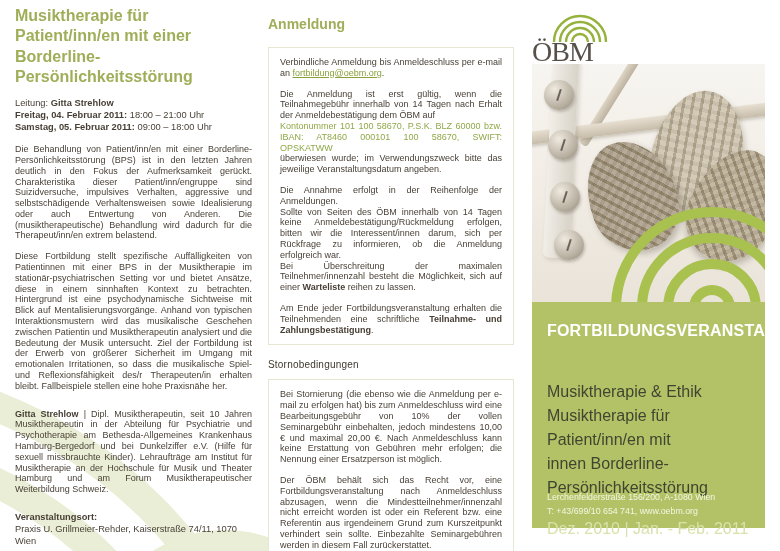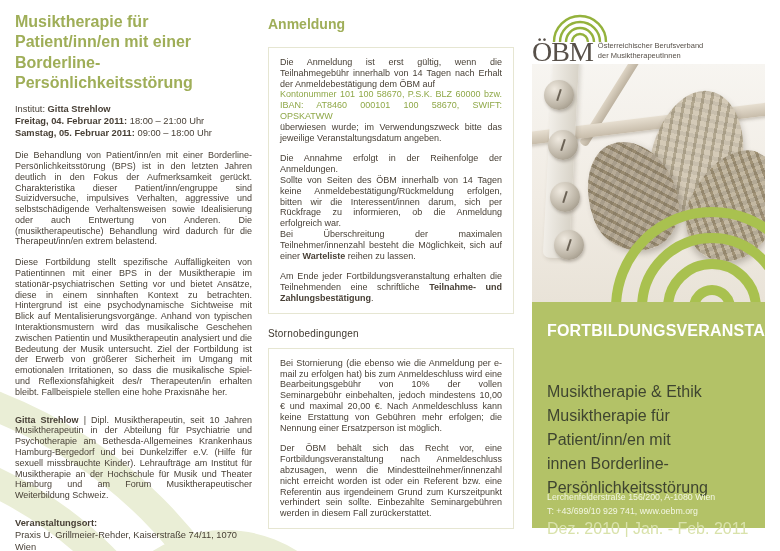--- a/index.html
+++ b/index.html
@@ -12,21 +12,21 @@
   body{margin:0;background:#fff;}
   .page{position:relative;width:780px;height:551px;background:#fff;overflow:hidden;
         font-family:"Liberation Sans",sans-serif;color:var(--text);}
   
   .bg-ring{position:absolute;border-radius:50%;border:30px solid var(--arc-pale);}
   .ring1{width:800px;height:800px;left:-570px;top:430px;}
   .ring2{width:940px;height:940px;left:-640px;top:360px;}
   .ring3{width:270px;height:270px;left:90px;top:530px;border-width:24px;}
 
   .col{position:absolute;top:0;height:551px;}
-  .col-left{left:15px;width:237px;padding-top:12px;}
+  .col-left{left:15px;width:237px;padding-top:6px;}
   .col-mid{left:268px;width:246px;padding-top:15px;}
   .col-right{left:532px;width:233px;}
 
   h1.title{font-size:16px;line-height:1.28;font-weight:bold;color:var(--accent);margin-bottom:9px;}
   .meta{font-size:9.3px;line-height:1.3;margin-bottom:11px;}
   .body{font-size:9px;line-height:1.2;margin-bottom:10px;}
   .j{text-align:justify;hyphens:auto;-webkit-hyphens:auto;}
   .bio{margin-bottom:16px;margin-top:17px;}
   .details{font-size:9.3px;line-height:1.3;}
   .b{font-weight:bold;}
@@ -35,21 +35,21 @@
 
   h2.anmeldung{font-size:14px;font-weight:bold;color:var(--accent);margin:1px 0 15px;}
   .box{border:1px solid var(--box-border);background:#fff;padding:9px 11px;margin-bottom:14px;}
   .box p{font-size:9px;line-height:1.2;text-align:justify;hyphens:auto;-webkit-hyphens:auto;margin-bottom:10px;}
   .box p:last-child{margin-bottom:0;}
   h3.storno{font-size:10px;font-weight:normal;color:#3f382e;margin:4px 0 9px;letter-spacing:.2px;}
 
   
   .logo{position:absolute;left:0;top:12px;width:233px;}
   .logo-arcs{display:block;margin-left:16px;}
-  .logo-row{display:flex;align-items:center;margin-top:-4px;}
+  .logo-row{display:flex;align-items:flex-start;margin-top:-4px;flex-direction:column;}
   .logo-text{font-family:"Liberation Serif",serif;font-size:28px;line-height:1;
              color:var(--logo-gray);letter-spacing:-1px;}
   .tagline{font-size:7.5px;line-height:1.3;color:var(--logo-gray);margin:0 0 2px 5px;}
 
   
   .photo{position:absolute;left:0;top:64px;width:233px;height:238px;overflow:hidden;
          background:linear-gradient(180deg,#f7f5f1 0%,#f1ece4 55%,#e9e3d8 100%);}
   .bar{position:absolute;left:-24px;top:52px;width:300px;height:13px;border-radius:6px;
        background:linear-gradient(180deg,#e7dfd1,#c7bcaa);transform:rotate(-7deg);box-shadow:0 2px 3px rgba(90,80,60,.25);}
   .strut{position:absolute;left:78px;top:-30px;width:9px;height:120px;border-radius:4px;
@@ -89,30 +89,31 @@
 <body>
 
 <div class="page">
 
   <div class="bg-ring ring1"></div>
   <div class="bg-ring ring2"></div>
   <div class="bg-ring ring3"></div>
 
   <div class="col col-left">
     <h1 class="title">Musiktherapie für Patient/inn/en mit einer Borderline-Persönlichkeitsstörung</h1>
-    <div class="meta"><span>Institut: </span><span class="b">Gitta Strehlow</span><br><span class="b">Freitag, 04. Februar 2011:</span><span> 18:00 – 21:00 Uhr</span><br><span class="b">Samstag, 05. Februar 2011:</span><span> 09:00 – 18:00 Uhr</span></div>
+    <div class="meta"><span>Leitung: </span><span class="b">Gitta Strehlow</span><br><span class="b">Freitag, 04. Februar 2011:</span><span> 18:00 – 21:00 Uhr</span><br><span class="b">Samstag, 05. Februar 2011:</span><span> 09:00 – 18:00 Uhr</span></div>
     <p class="body j">Die Behandlung von Patient/inn/en mit einer Borderline-Persönlichkeitsstörung (BPS) ist in den letzten Jahren deutlich in den Fokus der Aufmerksamkeit gerückt. Charakteristika dieser Patient/inn/engruppe sind Suizidversuche, impulsives Verhalten, aggressive und selbstschädigende Verhaltensweisen sowie Idealisierung oder auch Entwertung von Anderen. Die (musiktherapeutische) Behandlung wird dadurch für die Therapeut/inn/en extrem belastend.</p>
     <p class="body j">Diese Fortbildung stellt spezifische Auffälligkeiten von Patientinnen mit einer BPS in der Musiktherapie im stationär-psychiatrischen Setting vor und bietet Ansätze, diese in einem sinnhaften Kontext zu betrachten. Hintergrund ist eine psychodynamische Sichtweise mit Blick auf Mentalisierungsvorgänge. Anhand von typischen Interaktionsmustern wird das musikalische Geschehen zwischen Patientin und Musiktherapeutin analysiert und die Bedeutung der Musik untersucht. Ziel der Fortbildung ist der Erwerb von größerer Sicherheit im Umgang mit emotionalen Irritationen, so dass die musikalische Spiel- und Reflexionsfähigkeit des/r Therapeuten/in erhalten bleibt. Fallbeispiele stellen eine hohe Praxisnähe her.</p>
     <p class="body j bio"><span class="b">Gitta Strehlow</span><span> | Dipl. Musiktherapeutin, seit 10 Jahren Musiktherapeutin in der Abteilung für Psychiatrie und Psychotherapie am Bethesda-Allgemeines Krankenhaus Hamburg-Bergedorf und bei Dunkelziffer e.V. (Hilfe für sexuell missbrauchte Kinder). Lehraufträge am Institut für Musiktherapie an der Hochschule für Musik und Theater Hamburg und am Forum Musiktherapeutischer Weiterbildung Schweiz.</span></p>
     <div class="details"><span class="b">Veranstaltungsort:</span><br><span>Praxis U. Grillmeier-Rehder, Kaiserstraße 74/11, 1070 Wien</span><br><br></div>
   </div>
 
   <div class="col col-mid">
     <h2 class="anmeldung">Anmeldung</h2>
     <div class="box">
+      <p><span>Verbindliche Anmeldung bis Anmeldeschluss per e-mail an </span><a class="link" href="#">fortbildung@oebm.org</a><span>.</span></p>
       <p><span>Die Anmeldung ist erst gültig, wenn die Teilnahmegebühr innerhalb von 14 Tagen nach Erhalt der Anmeldebestätigung dem ÖBM auf</span><br><span class="g">Kontonummer 101 100 58670, P.S.K. BLZ 60000 bzw. IBAN: AT8460 000101 100 58670, SWIFT: OPSKATWW</span><br><span>überwiesen wurde; im Verwendungszweck bitte das jeweilige Veranstaltungsdatum angeben.</span></p>
       <p><span>Die Annahme erfolgt in der Reihenfolge der Anmeldungen.</span><br><span>Sollte von Seiten des ÖBM innerhalb von 14 Tagen keine Anmeldebestätigung/Rückmeldung erfolgen, bitten wir die Interessent/innen darum, sich per Rückfrage zu informieren, ob die Anmeldung erfolgreich war.</span><br><span>Bei Überschreitung der maximalen Teilnehmer/innenzahl besteht die Möglichkeit, sich auf einer </span><span class="b">Warteliste</span><span> reihen zu lassen.</span></p>
       <p><span>Am Ende jeder Fortbildungsveranstaltung erhalten die Teilnehmenden eine schriftliche </span><span class="b">Teilnahme- und Zahlungsbestätigung</span><span>.</span></p>
     </div>
     <h3 class="storno">Stornobedingungen</h3>
     <div class="box">
       <p>Bei Stornierung (die ebenso wie die Anmeldung per e-mail zu erfolgen hat) bis zum Anmeldeschluss wird eine Bearbeitungsgebühr von 10% der vollen Seminargebühr einbehalten, jedoch mindestens 10,00 € und maximal 20,00 €. Nach Anmeldeschluss kann keine Erstattung von Gebühren mehr erfolgen; die Nennung einer Ersatzperson ist möglich.</p>
       <p>Der ÖBM behält sich das Recht vor, eine Fortbildungsveranstaltung nach Anmeldeschluss abzusagen, wenn die Mindestteilnehmer/innenzahl nicht erreicht worden ist oder ein Referent bzw. eine Referentin aus irgendeinem Grund zum Kurszeitpunkt verhindert sein sollte. Einbezahlte Seminargebühren werden in diesem Fall zurückerstattet.</p>
     </div>
   </div>
@@ -165,18 +166,18 @@
     <div class="panel">
       <div class="panel-head">FORTBILDUNGSVERANSTALTUNGEN</div>
       <div class="panel-lines">
         <div>Musiktherapie &amp; Ethik</div>
         <div>Musiktherapie für Patient/inn/en mit</div>
         <div>innen Borderline-Persönlichkeitsstörung</div>
       </div>
       <div class="panel-dates">Dez. 2010 | Jan. - Feb. 2011</div>
       <div class="panel-footer">
         <div>Lerchenfelderstraße 156/200, A-1080 Wien</div>
-        <div>T: +43/699/10 929 741, www.oebm.org</div>
+        <div>T: +43/699/10 654 741, www.oebm.org</div>
       </div>
     </div>
 
   </div>
 </div>
 
 </body></html>

